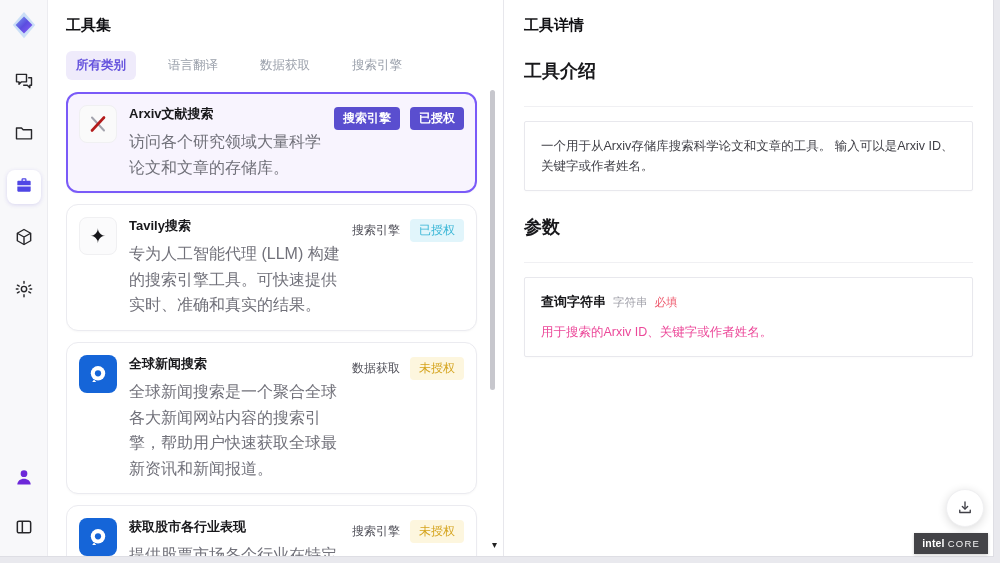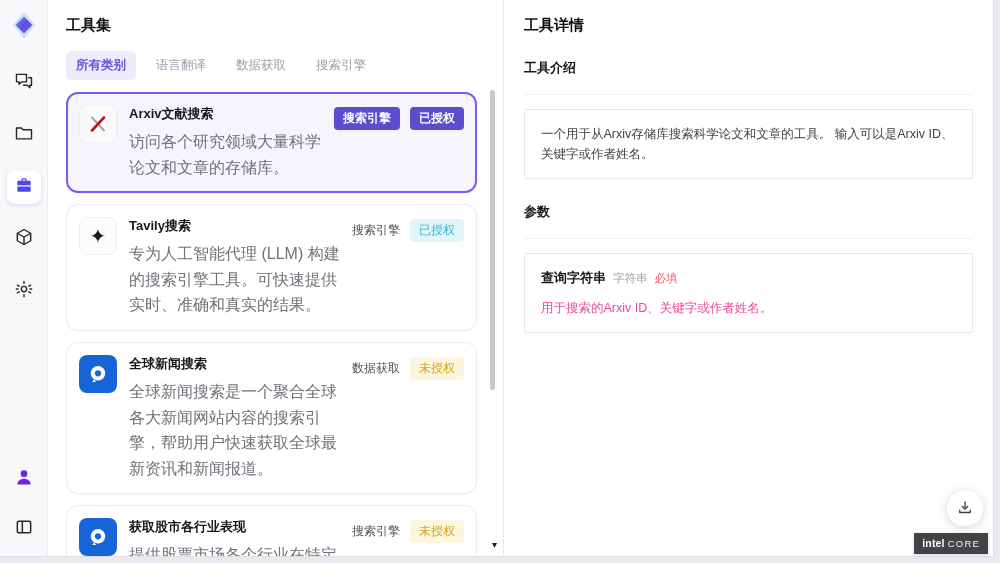--- a/index.html
+++ b/index.html
@@ -16,21 +16,21 @@
   .nav-item { width:34px; height:34px; border-radius:8px; display:flex; align-items:center;
     justify-content:center; cursor:pointer; color:#27272a; }
   .nav-item svg { width:20px; height:20px; }
   .nav-item.active { background:#fff; box-shadow:0 1px 4px rgba(80,60,200,.18); color:#4f46e5; }
   .sidebar-bottom { margin-top:auto; display:flex; flex-direction:column; align-items:center; gap:16px; }
 
   
   .left-panel { width:456px; border-right:1px solid #e7e7ec; padding:16px 0 0 18px;
     display:flex; flex-direction:column; position:relative; flex-shrink:0; }
   .panel-title { font-size:15px; font-weight:bold; color:#111114; }
-  .tabs { display:flex; align-items:center; gap:10px; margin-top:16px; }
+  .tabs { display:flex; align-items:center; gap:22px; margin-top:16px; }
   .tab { border:none; background:none; font-size:12.5px; color:#9aa0ab; padding:6px 10px;
     border-radius:6px; cursor:pointer; font-family:inherit; }
   .tab.active { color:#6553dd; background:#efebfb; font-weight:bold; }
   .cards { margin-top:10px; padding:2px 26px 0 0; display:flex; flex-direction:column;
     gap:11px; overflow:hidden; flex:1; }
   .card { border:1px solid #ebebf0; border-radius:12px; background:#fff; padding:12px 12px 12px 12px;
     display:flex; gap:12px; align-items:flex-start; box-shadow:0 1px 2px rgba(0,0,0,.03); cursor:pointer; }
   .card.selected { border:2px solid #7a5af8; background:#f8f4fe; padding:11px; }
   .card-icon { width:38px; height:38px; border-radius:8px; flex-shrink:0; display:flex;
     align-items:center; justify-content:center; background:#fafafa; border:1px solid #f0f0f2; }
@@ -46,22 +46,22 @@
   .b-text   { background:none; color:#52525b; padding:3px 0; }
   .b-cyan   { background:#e1f5fb; color:#38b6d6; }
   .b-yellow { background:#fdf6de; color:#d5a41e; }
   .scrollbar-track { position:absolute; right:8px; top:88px; width:5px; height:462px; }
   .scrollbar-thumb { position:absolute; top:2px; width:5px; height:300px; background:#c7c7cd; border-radius:3px; }
   .scroll-arrow { position:absolute; right:6px; bottom:6px; font-size:10px; color:#222; line-height:1; }
 
   
   .right-panel { flex:1; padding:16px 20px; position:relative; }
   .rp-title { font-size:15px; font-weight:bold; color:#111114; }
-  .section-head { font-size:13px; font-weight:bold; color:#18181b; margin-top:24px;
-    padding-bottom:17px; border-bottom:1px solid #f0f0f3; }
+  .section-head { font-size:18px; font-weight:bold; color:#18181b; margin-top:24px;
+    padding-bottom:23px; border-bottom:1px solid #f0f0f3; }
   .info-box { margin-top:14px; border:1px solid #e8e8ed; border-radius:2px; background:#fff;
     padding:14px 16px; font-size:12.5px; color:#3f3f46; line-height:1.6;
     box-shadow:0 1px 2px rgba(0,0,0,.02); }
   .param-line { display:flex; align-items:baseline; gap:7px; }
   .param-name { font-size:13px; font-weight:bold; color:#18181b; }
   .param-type { font-size:11.5px; color:#a1a1aa; }
   .param-req  { font-size:11.5px; color:#ee5a6e; }
   .param-desc { font-size:12.5px; color:#ec4899; margin-top:9px; }
 
   

